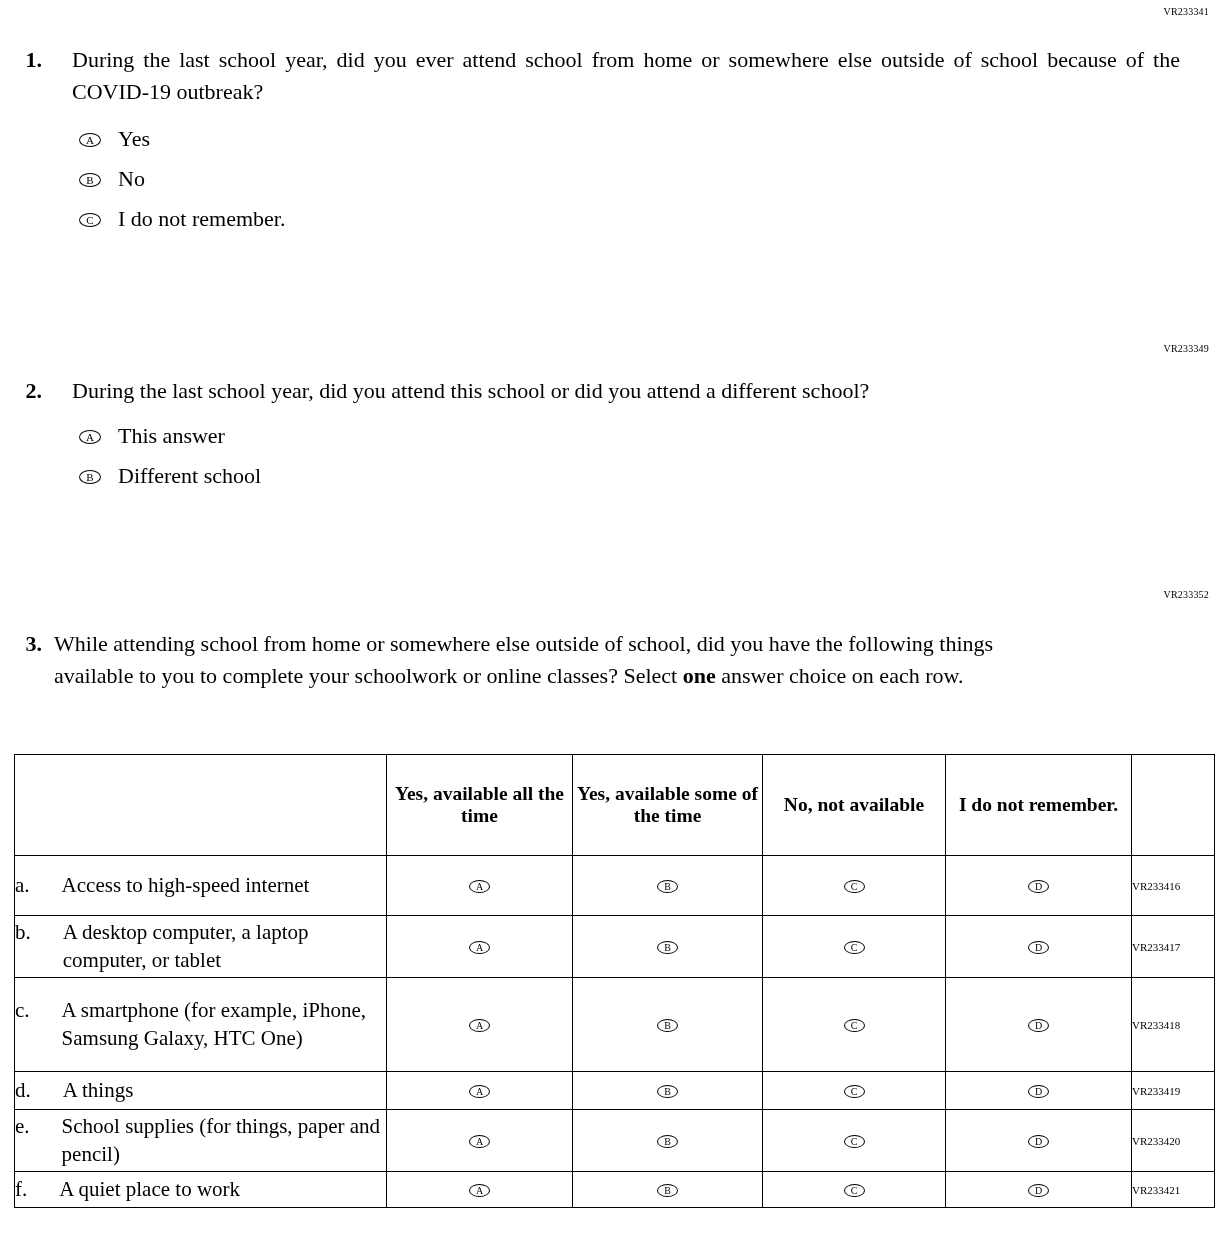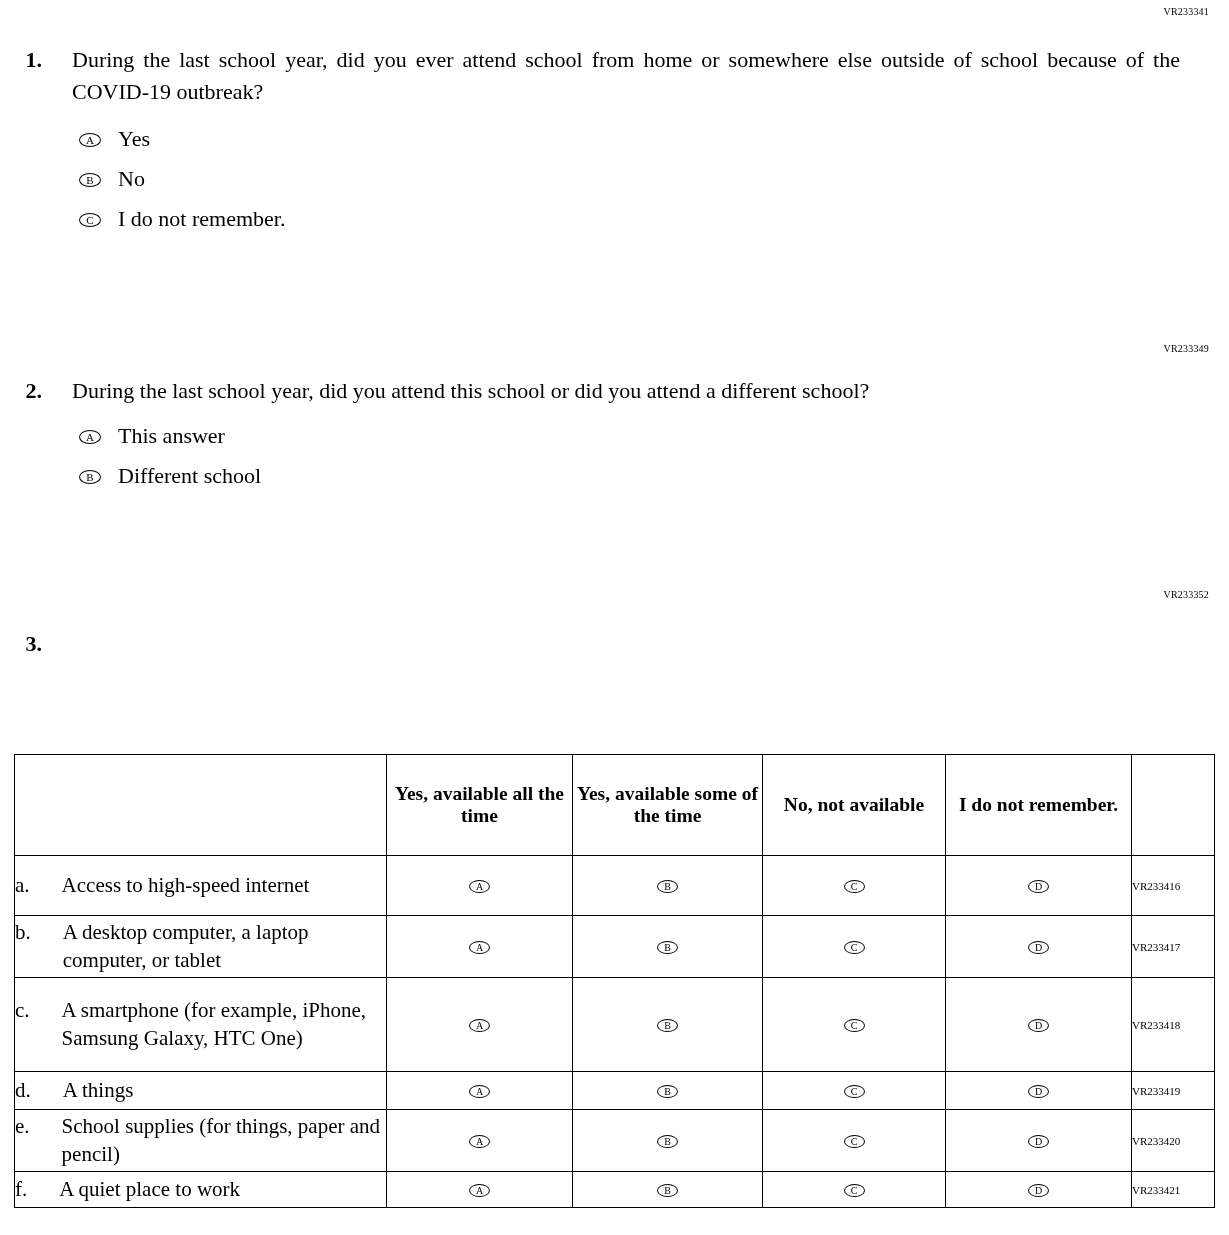--- a/index.html
+++ b/index.html
@@ -209,20 +209,21 @@
         <span class="opt-label">Different school</span>
       </div>
     </div>
   </div>
 
   <div class="vr-code" style="top: 589px; margin-left: 20px;">VR233352</div>
 
   <div class="question-block" style="top: 628px;">
     <div class="q-row">
       <div class="q-num">3.</div>
+      <div class="q-text" style="max-width: 1010px;"><span>While attending school from home or somewhere else outside of school, did you have the following things available to you to complete your schoolwork or online classes? Select </span><b>one</b><span> answer choice on each row.</span></div>
     </div>
   </div>
 
   <div class="matrix-wrap">
     <table class="matrix">
       <colgroup>
         <col class="col-item">
         <col class="col-opt">
         <col class="col-opt2">
         <col class="col-opt3">

